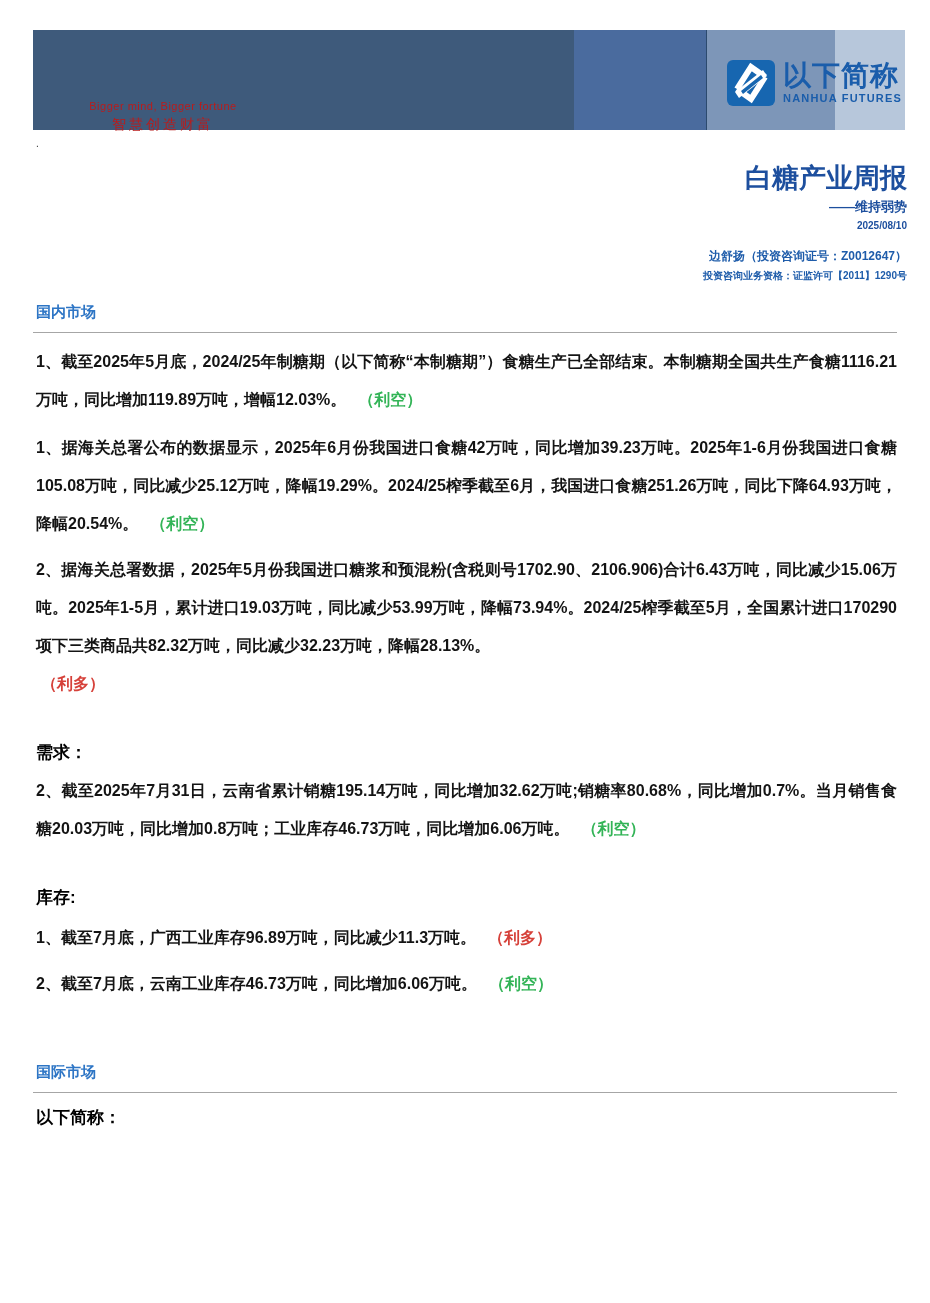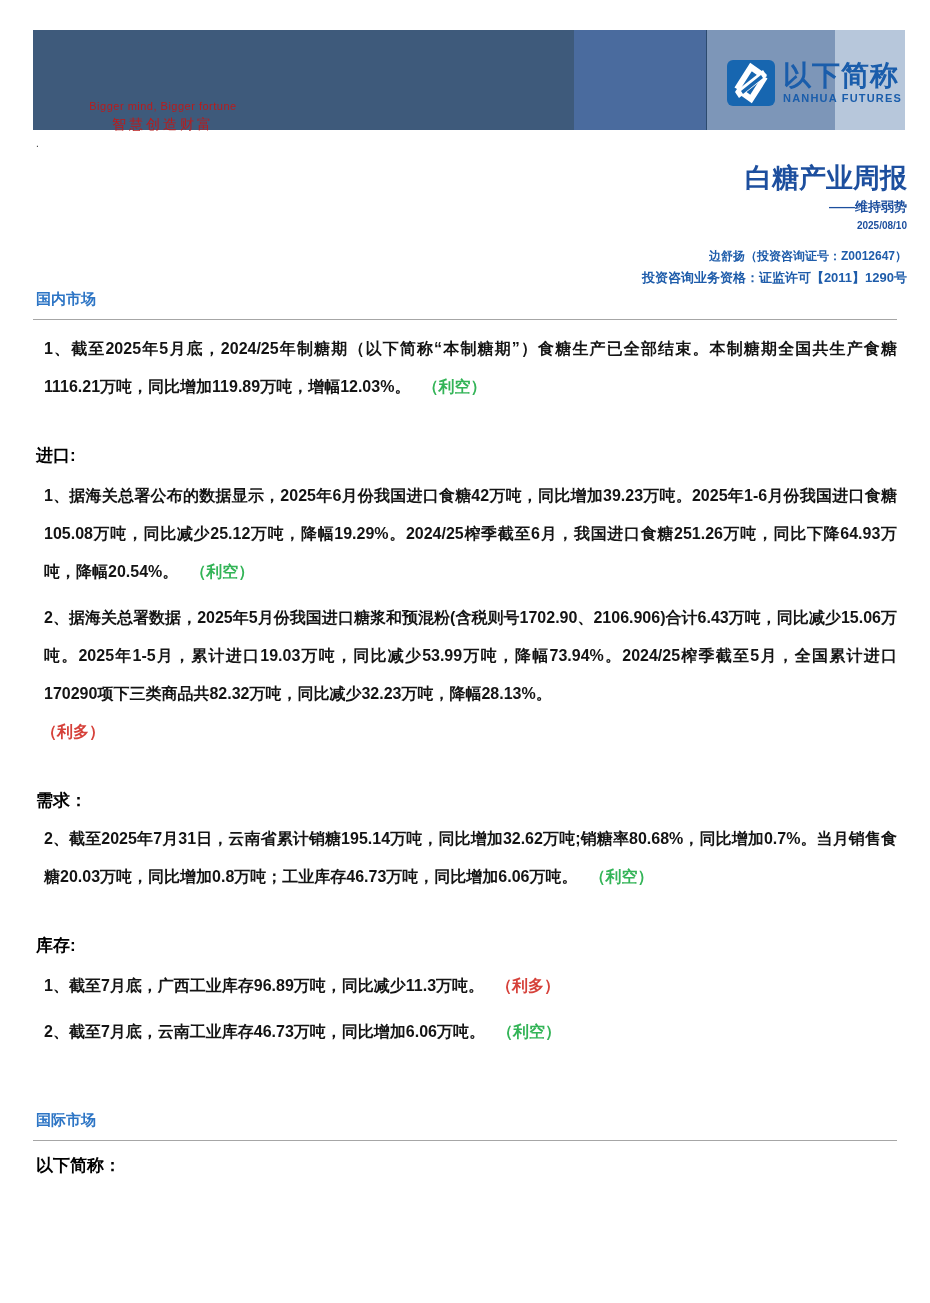--- a/index.html
+++ b/index.html
@@ -31,29 +31,29 @@
   .logo-en{font-size:11px;font-weight:bold;color:#1a5dab;letter-spacing:1.2px;margin-top:2px;white-space:nowrap;text-align:center;}
   .stray-mark{position:absolute;left:36px;top:138px;font-size:10px;color:#333;}
   
   .title-block{
     position:absolute;right:23px;top:163px;text-align:right;
   }
   .doc-title{font-size:27px;font-weight:bold;color:#1d4f9e;line-height:30px;}
   .doc-subtitle{font-size:13px;font-weight:bold;color:#1d4f9e;margin-top:5px;}
   .doc-date{font-size:10px;font-weight:bold;color:#1d4f9e;margin-top:4px;}
   .doc-analyst{font-size:12px;font-weight:bold;color:#1e5caa;margin-top:17px;}
-  .doc-qual{font-size:13px;font-weight:bold;color:#1e5caa;margin-top:4px;}
+  .doc-qual{font-size:10px;font-weight:bold;color:#1e5caa;margin-top:4px;}
   
-  .main{position:absolute;left:36px;top:290px;width:861px;}
+  .main{position:absolute;left:36px;top:303px;width:861px;}
   .sec-heading{font-size:15px;font-weight:bold;color:#2d75c5;}
   .rule{height:1px;background:#a6a6a6;border:none;margin:10px 0 0 -3px;width:864px;}
   .para-label{font-size:17px;font-weight:bold;color:#000;margin-top:38px;}
   .body-para{
     font-size:16px;font-weight:600;line-height:38px;color:#141414;
-    text-align:justify;margin:8px 0 0 8px;
+    text-align:justify;margin:8px 0 0 0;
   }
   .body-para.first{margin-top:10px;}
   .tag{font-weight:bold;}
   .tag.inline{margin-left:12px;}
   .tag-green{color:#33b457;}
   .tag-red{color:#d6413a;}
   .tag-line{margin:0;padding-left:5px;line-height:38px;font-size:16px;}
   .sec2{margin-top:60px;}
 </style>
 </head>
@@ -95,21 +95,20 @@
   <div class="doc-qual">投资咨询业务资格：证监许可【2011】1290号</div>
 </div>
 
 <div class="main">
 
   <div class="sec-heading">国内市场</div>
   <hr class="rule">
 
   <p class="body-para first"><span>1、截至2025年5月底，2024/25年制糖期（以下简称“本制糖期”）食糖生产已全部结束。本制糖期全国共生产食糖1116.21万吨，同比增加119.89万吨，增幅12.03%。</span><span class="tag inline tag-green">（利空）</span></p>
 
-  <div class="para-label">进口:</div>
   <p class="body-para first"><span>1、据海关总署公布的数据显示，2025年6月份我国进口食糖42万吨，同比增加39.23万吨。2025年1-6月份我国进口食糖105.08万吨，同比减少25.12万吨，降幅19.29%。2024/25榨季截至6月，我国进口食糖251.26万吨，同比下降64.93万吨，降幅20.54%。</span><span class="tag inline tag-green">（利空）</span></p>
   <p class="body-para"><span>2、据海关总署数据，2025年5月份我国进口糖浆和预混粉(含税则号1702.90、2106.906)合计6.43万吨，同比减少15.06万吨。2025年1-5月，累计进口19.03万吨，同比减少53.99万吨，降幅73.94%。2024/25榨季截至5月，全国累计进口170290项下三类商品共82.32万吨，同比减少32.23万吨，降幅28.13%。</span></p>
   <p class="body-para tag-line"><span class="tag tag-red">（利多）</span></p>
 
   <div class="para-label">需求：</div>
   <p class="body-para"><span>2、截至2025年7月31日，云南省累计销糖195.14万吨，同比增加32.62万吨;销糖率80.68%，同比增加0.7%。当月销售食糖20.03万吨，同比增加0.8万吨；工业库存46.73万吨，同比增加6.06万吨。</span><span class="tag inline tag-green">（利空）</span></p>
 
   <div class="para-label">库存:</div>
   <p class="body-para first"><span>1、截至7月底，广西工业库存96.89万吨，同比减少11.3万吨。</span><span class="tag inline tag-red">（利多）</span></p>
   <p class="body-para"><span>2、截至7月底，云南工业库存46.73万吨，同比增加6.06万吨。</span><span class="tag inline tag-green">（利空）</span></p>

